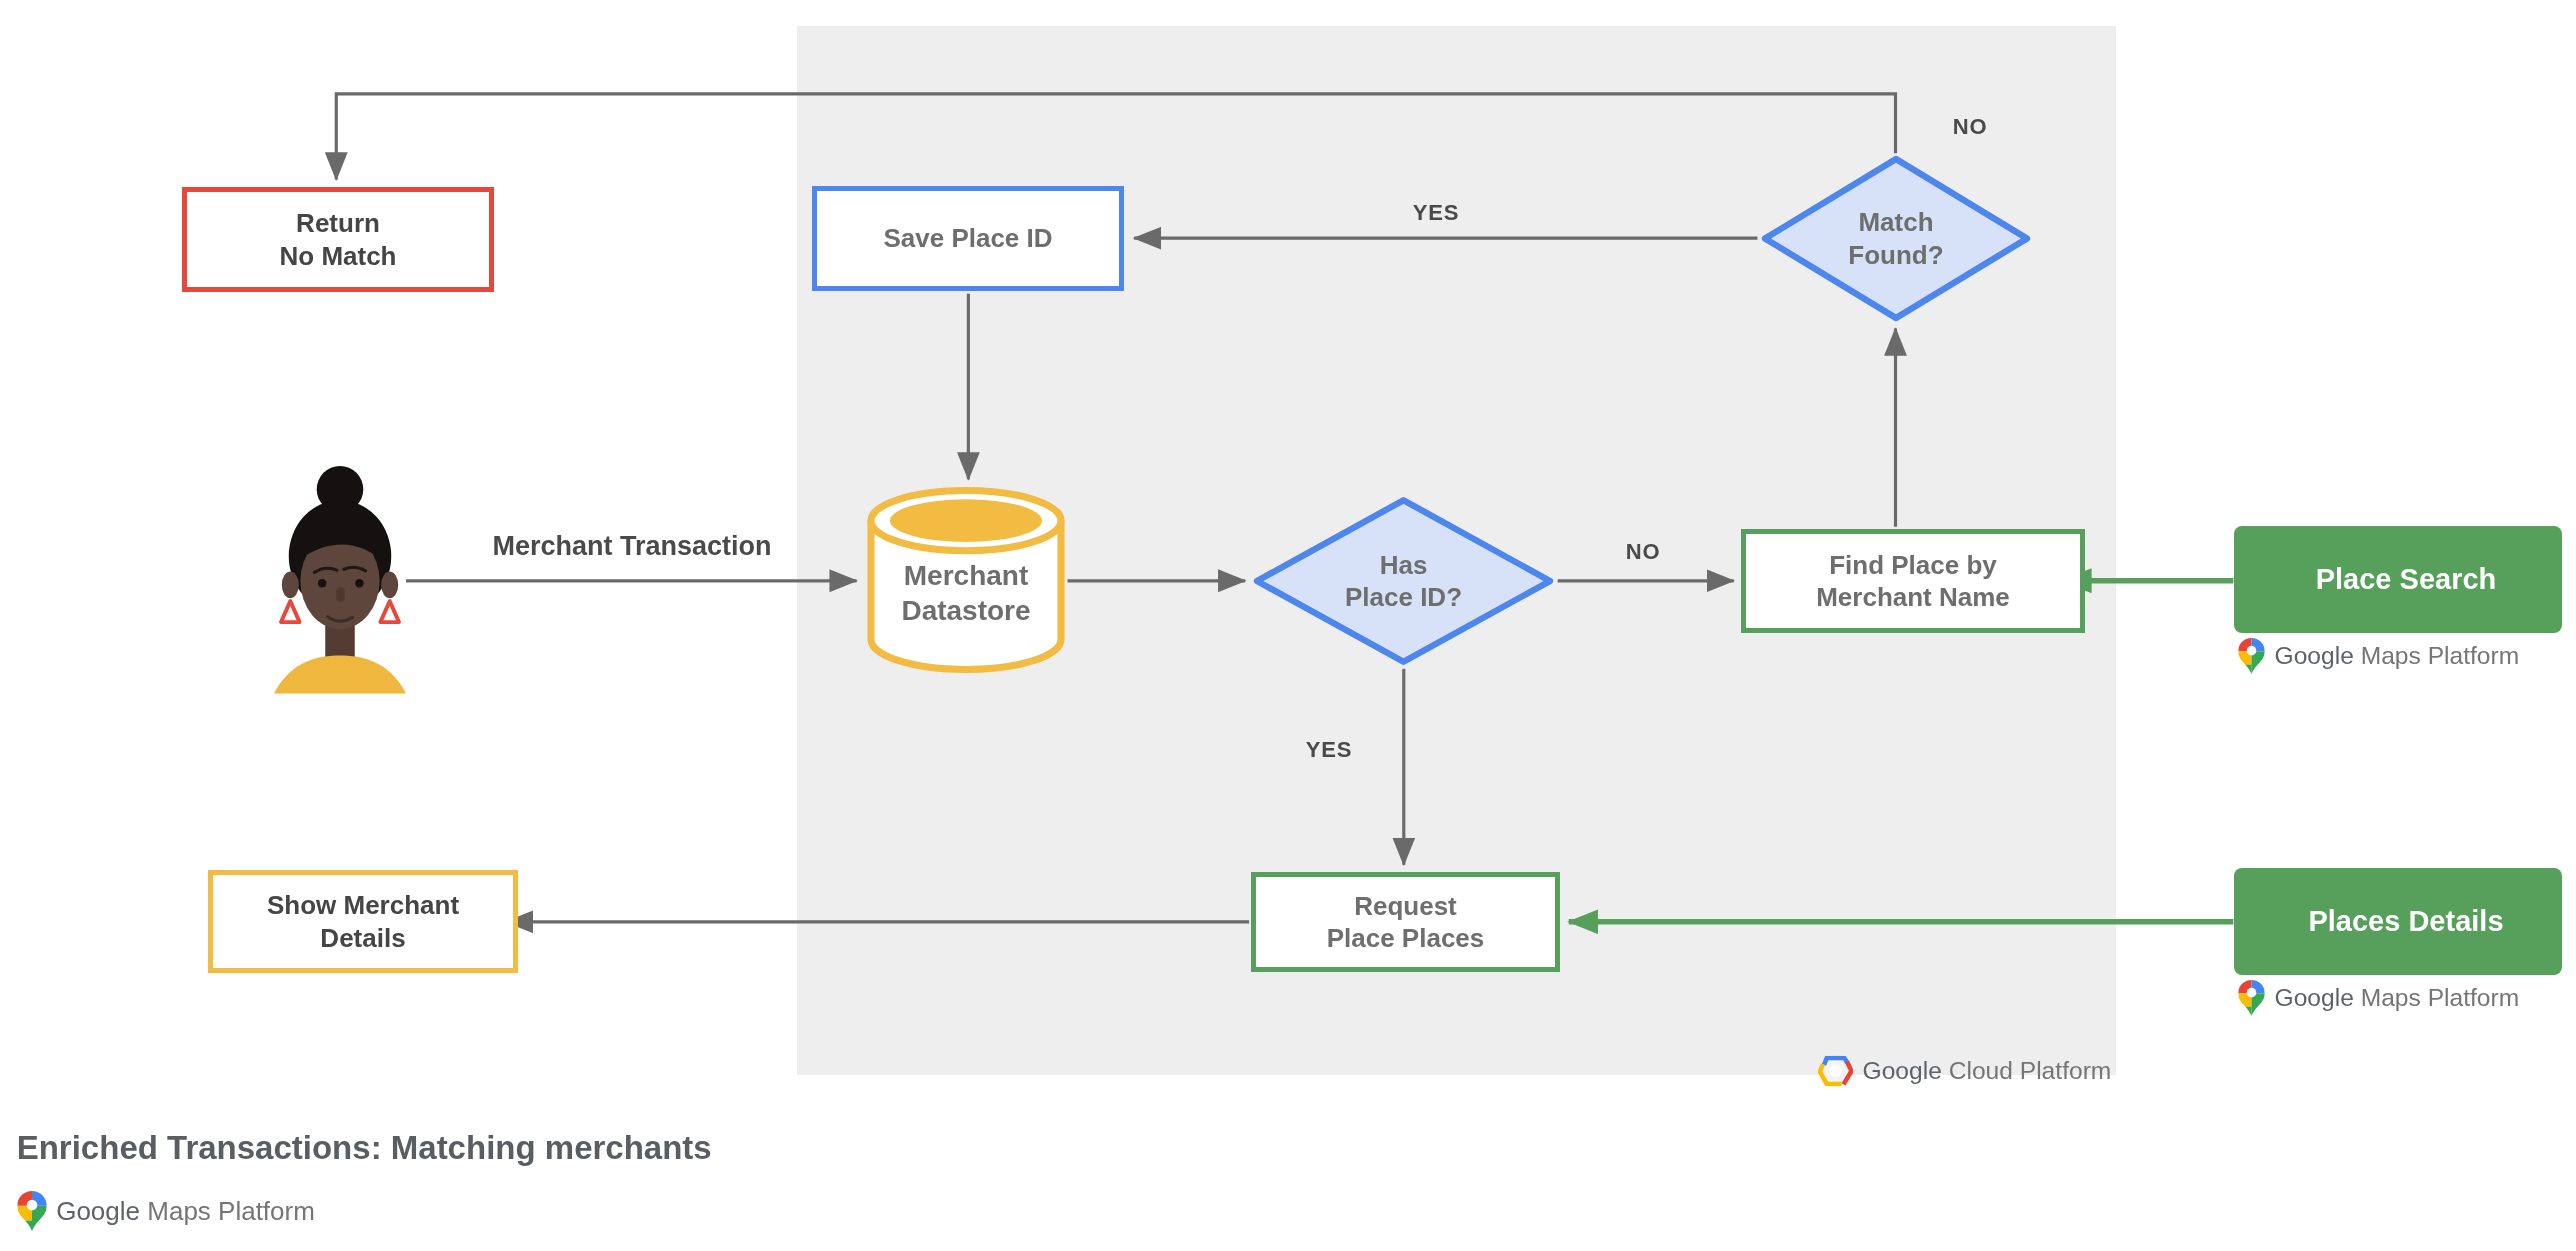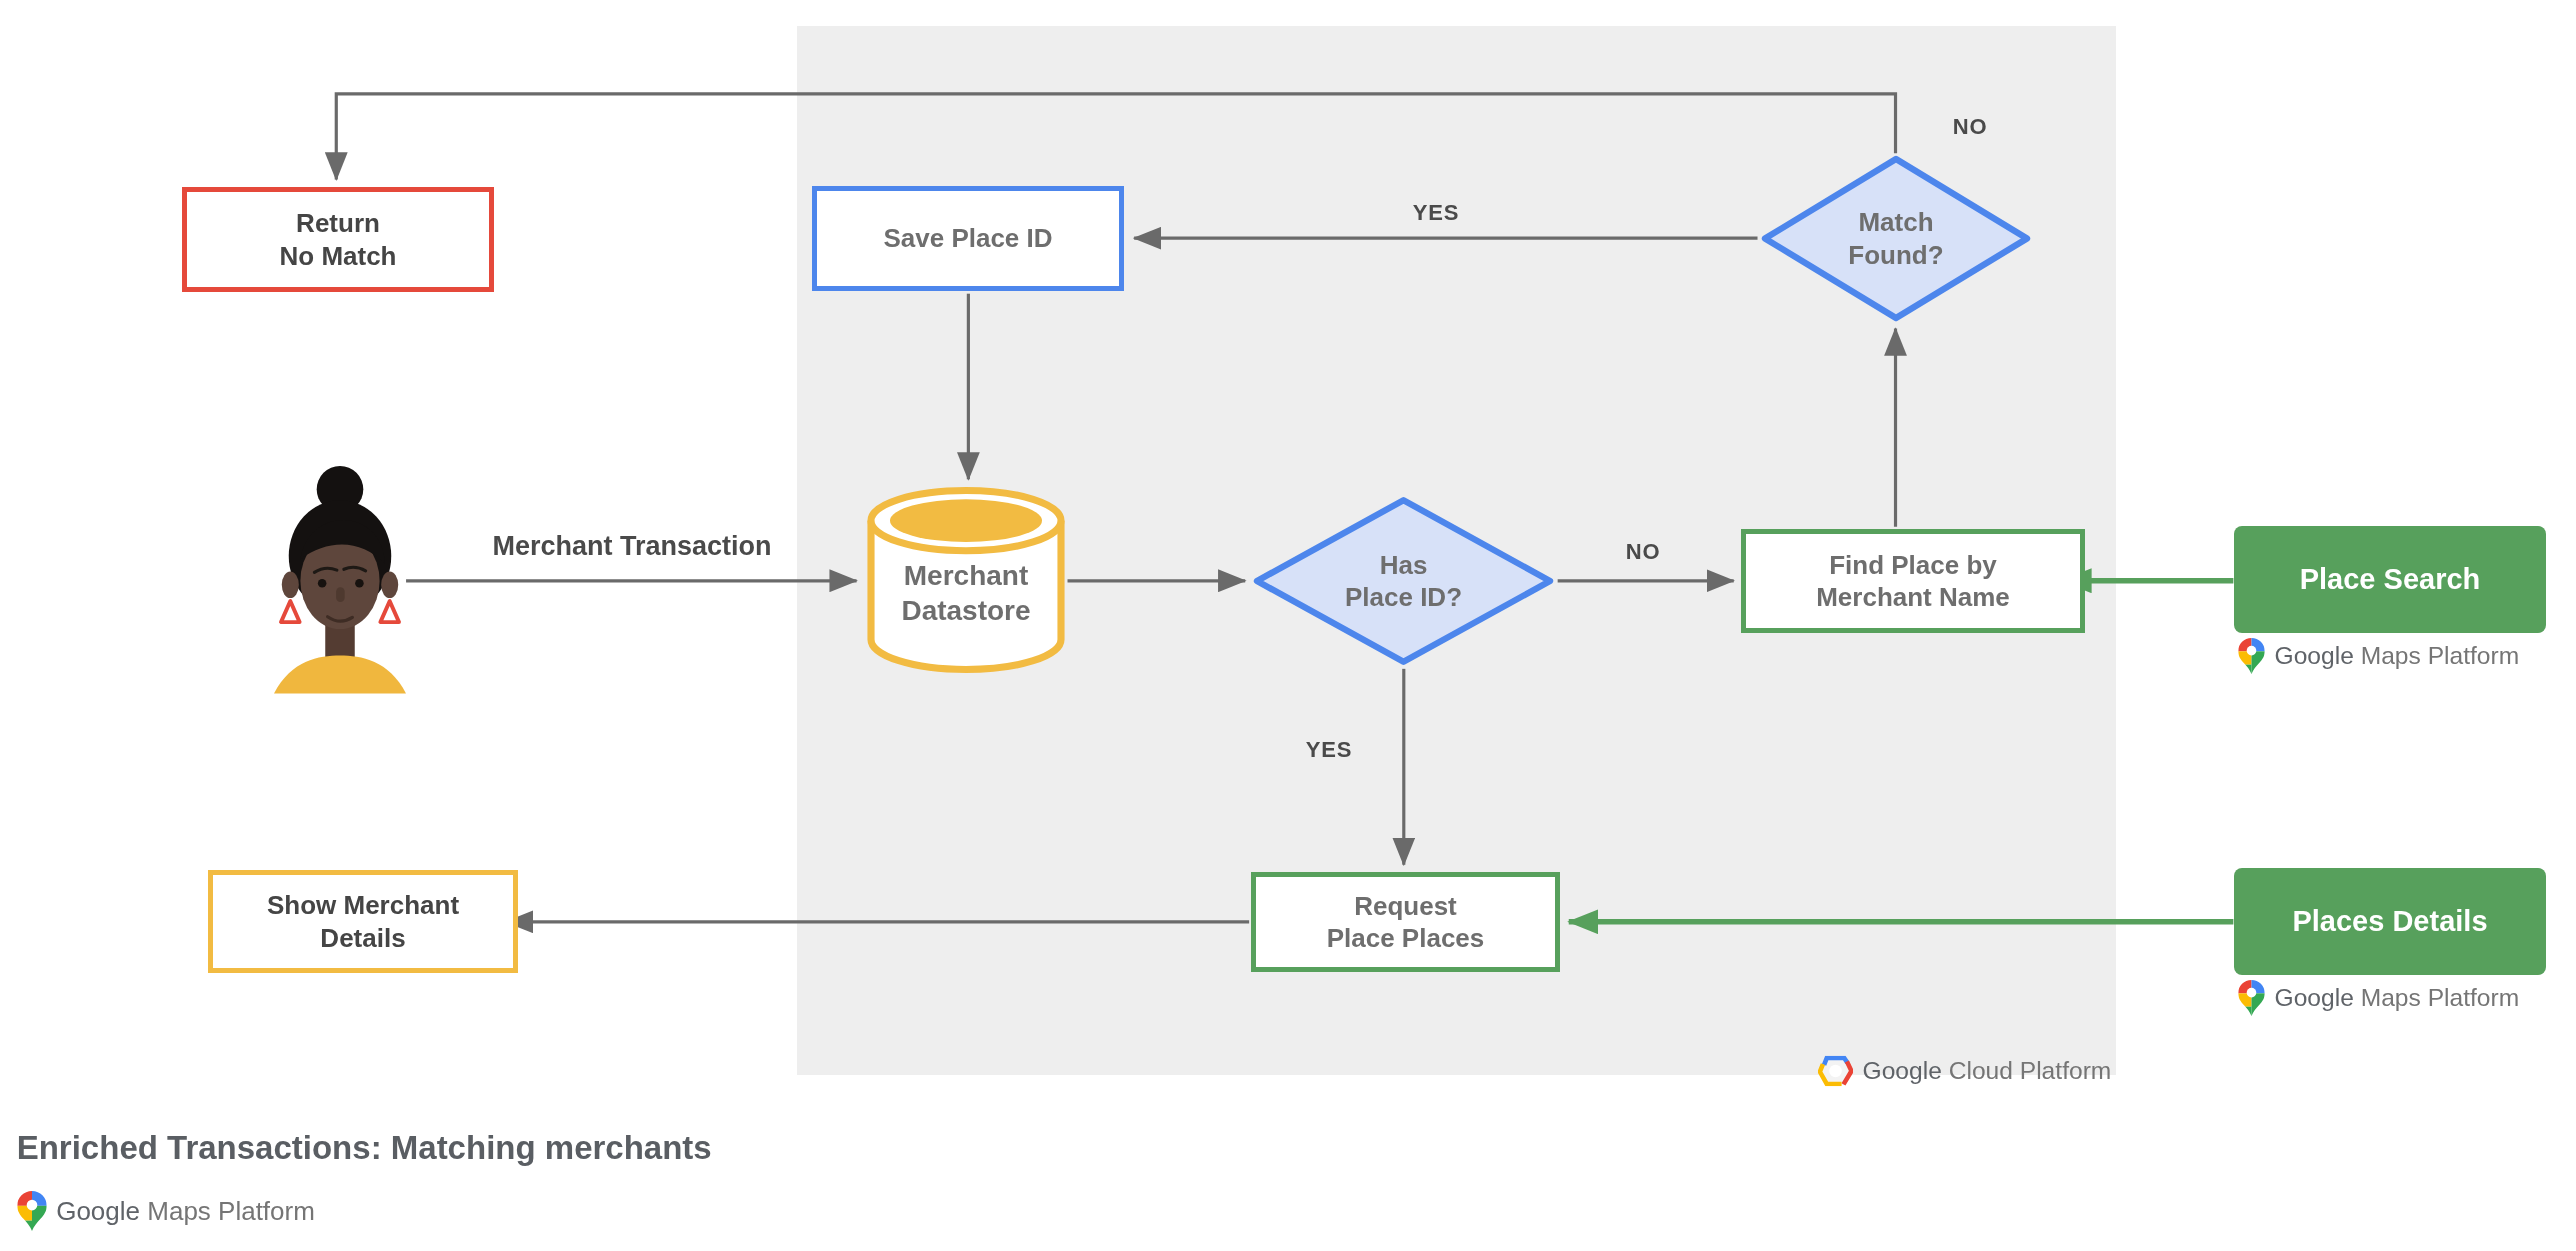--- a/index.html
+++ b/index.html
@@ -9,21 +9,21 @@
   svg.connectors{position:absolute;left:0;top:0;z-index:2;}
   .node{position:absolute;z-index:3;background:#ffffff;display:flex;flex-direction:column;align-items:center;justify-content:center;
         text-align:center;font-weight:bold;font-size:26px;line-height:1.25;box-sizing:border-box;}
   .b-red{border:5.6px solid #E5493B;}
   .b-blue{border:5.6px solid #4D86EC;}
   .b-green{border:5.6px solid #57A05C;}
   .b-amber{border:5.6px solid #F2BB42;margin-left:26px;}
   .t-dark{color:#454545;}
   .t-gray{color:#6E6E6E;}
   .btn{position:absolute;z-index:3;background:#57A05C;color:#ffffff;border-radius:8px;display:flex;align-items:center;justify-content:center;
-       font-weight:bold;font-size:29px;}
+       font-weight:bold;font-size:29px;padding-left:16px;}
   .diamond{position:absolute;z-index:3;}
   .diamond-label{position:absolute;z-index:4;display:flex;flex-direction:column;align-items:center;justify-content:center;
        text-align:center;font-weight:bold;font-size:26px;line-height:1.25;color:#6E6E6E;}
   .cyl{position:absolute;z-index:3;}
   .cyl-label{position:absolute;z-index:4;display:flex;flex-direction:column;align-items:center;justify-content:center;
        text-align:center;font-weight:bold;font-size:28px;line-height:1.25;color:#6E6E6E;}
   .edge-label{position:absolute;z-index:4;transform:translate(-50%,-50%);font-weight:bold;font-size:22px;color:#4A4A4A;letter-spacing:0.8px;}
   .flow-note{position:absolute;z-index:4;transform:translate(-50%,-50%);font-weight:bold;font-size:27px;color:#4A4A4A;}
   .brand-row{position:absolute;z-index:4;display:flex;align-items:center;gap:9.5px;font-size:24.6px;white-space:nowrap;}
   .brand-google{color:#5F6368;}

